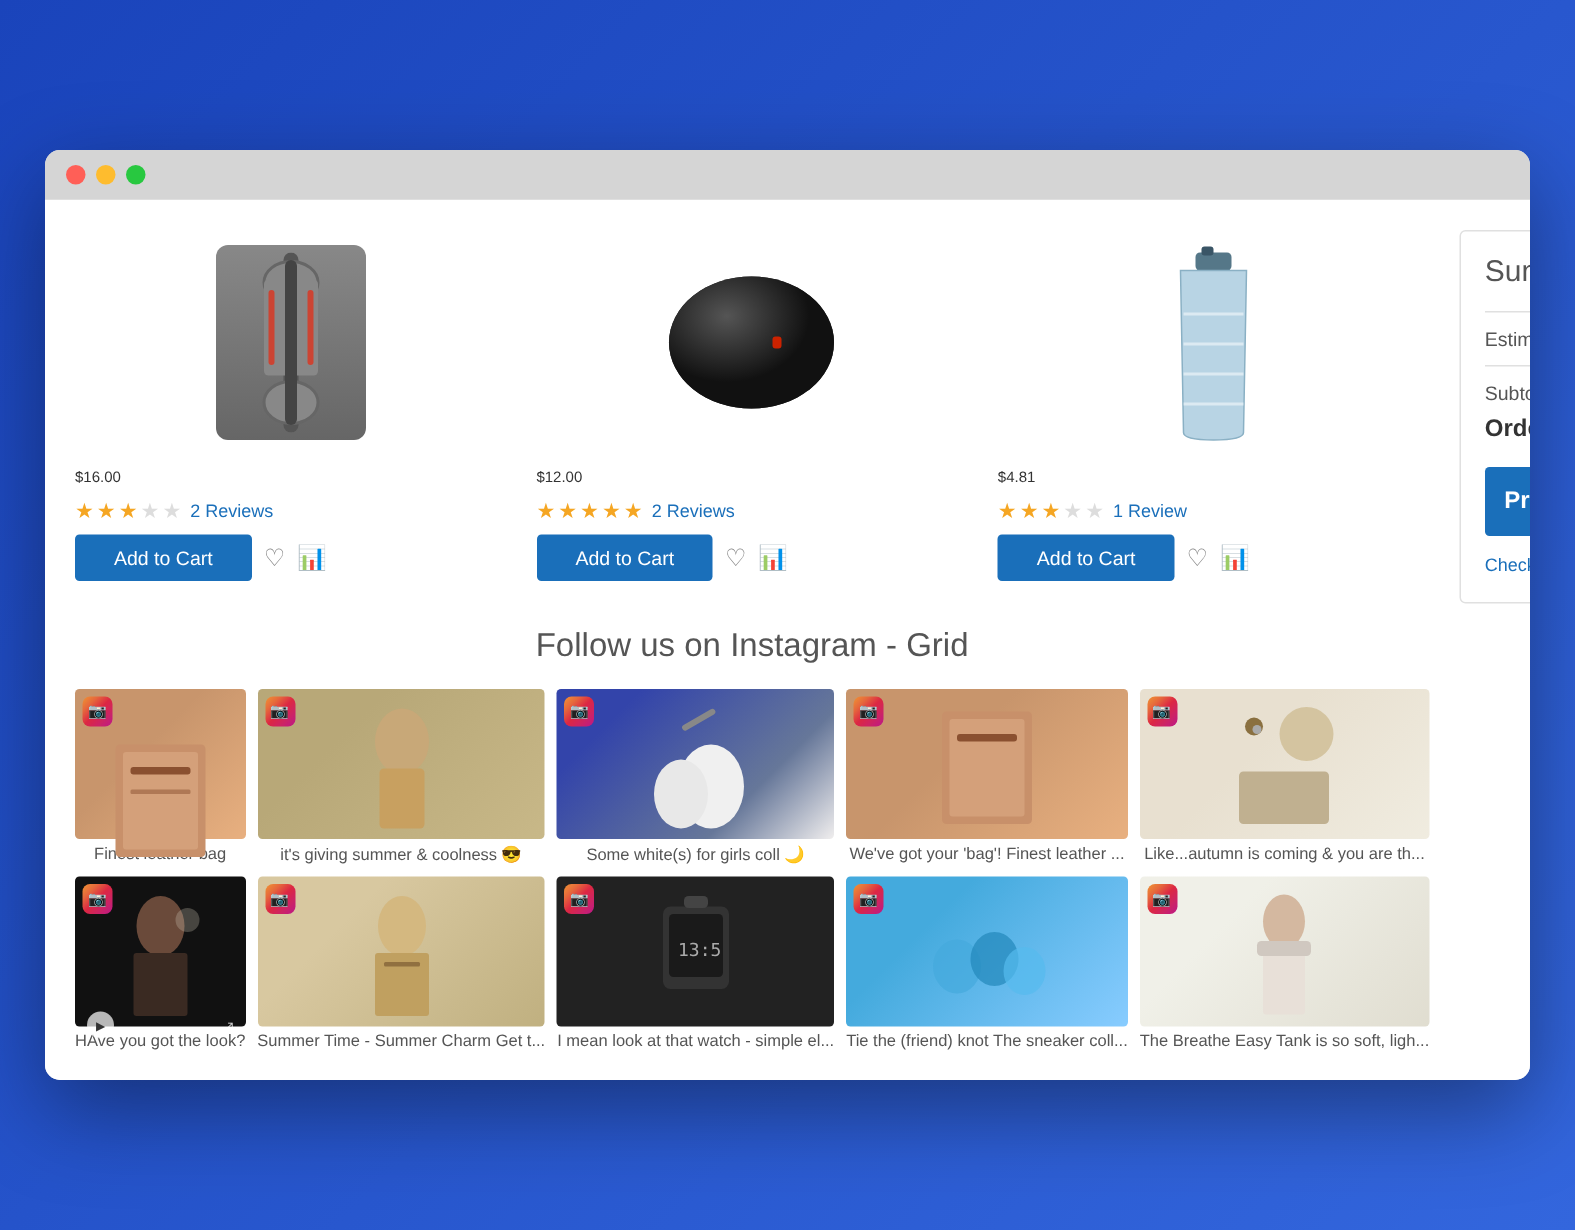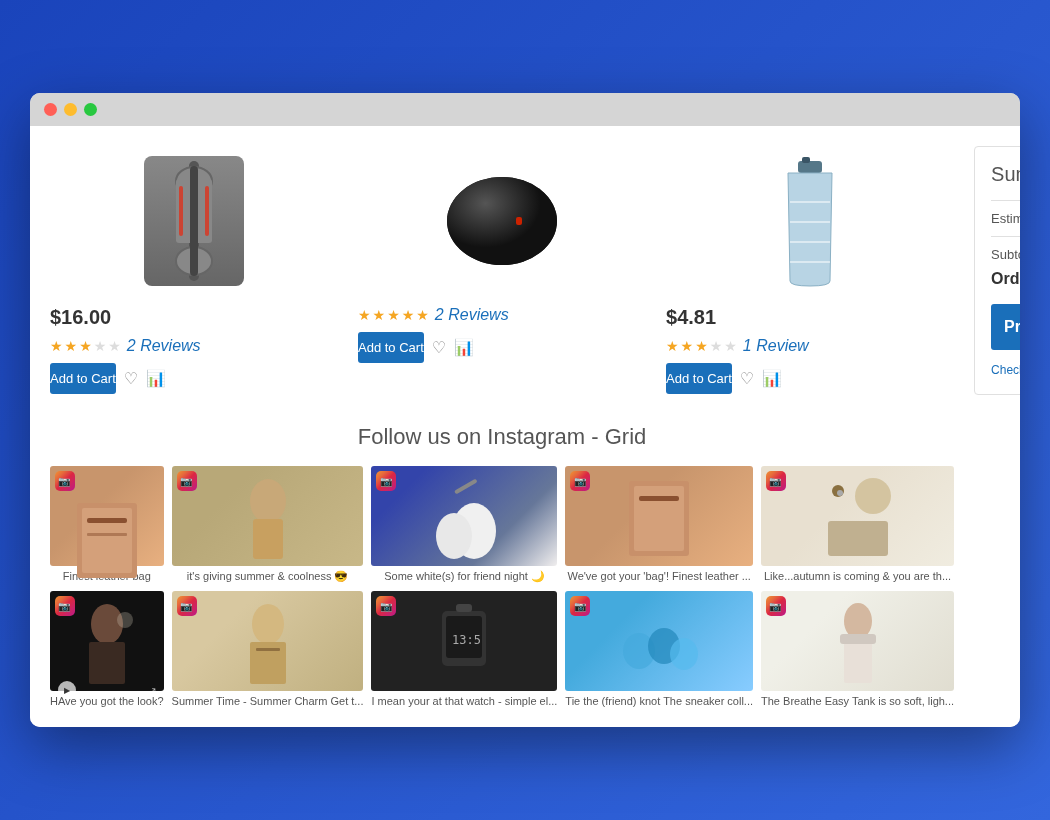--- a/index.html
+++ b/index.html
@@ -132,40 +132,40 @@
       background: #444;
       border-radius: 4px;
     }
     .product-name {
       font-size: 13px;
       color: #1a6fba;
       margin-bottom: 5px;
       line-height: 1.3;
     }
     .product-price {
-      font-size: 20px;
+      font-size: 10px;
       color: #333;
-      font-weight: 700;
+      font-weight: 400;
       margin-bottom: 8px;
     }
     .stars { display: flex; align-items: center; gap: 2px; margin-bottom: 8px; }
     .star { font-size: 14px; }
     .star.filled { color: #f5a623; }
     .star.empty { color: #ddd; }
-    .reviews-link { font-size: 16px; color: #1a6fba; margin-left: 4px; font-style: italic; }
+    .reviews-link { font-size: 12px; color: #1a6fba; margin-left: 4px; }
     .product-actions {
       display: flex;
       align-items: center;
       gap: 8px;
     }
     .add-to-cart-btn {
       background: #1a6fba;
       color: #fff;
       border: none;
-      padding: 8px 0;
+      padding: 8px 26px;
       font-size: 13px;
       border-radius: 3px;
       cursor: pointer;
       font-weight: 500;
     }
     .action-icon {
       font-size: 16px;
       color: #888;
       cursor: pointer;
     }
@@ -296,20 +296,21 @@
                   <defs>
                     <radialGradient id="ballGrad" cx="35%" cy="30%">
                       <stop offset="0%" stop-color="#555"></stop>
                       <stop offset="100%" stop-color="#111"></stop>
                     </radialGradient>
                   </defs>
                   <rect x="74" y="46" width="6" height="8" rx="2" fill="#cc2200"></rect>
                 </svg>
               </div>
             </div>
+            <div class="product-price">$12.00</div>
             <div class="stars">
               <span class="star filled">★</span>
               <span class="star filled">★</span>
               <span class="star filled">★</span>
               <span class="star filled">★</span>
               <span class="star filled">★</span>
               <span class="reviews-link">2 Reviews</span>
             </div>
             <div class="product-actions">
               <button class="add-to-cart-btn">Add to Cart</button>
@@ -380,21 +381,21 @@
 
             <div class="instagram-item">
               <div class="instagram-img ig-bg-3" style="display:flex;align-items:center;justify-content:center;">
                 <svg width="80" height="90" viewBox="0 0 80 90">
                   <ellipse cx="50" cy="60" rx="22" ry="28" fill="#f0f0f0"></ellipse>
                   <ellipse cx="30" cy="65" rx="18" ry="23" fill="#e8e8e8"></ellipse>
                   <rect x="30" y="20" width="25" height="4" rx="2" fill="#888" transform="rotate(-30 30 20)"></rect>
                 </svg>
               </div>
               <div class="ig-icon">📷</div>
-              <div class="ig-caption">Some white(s) for friend night 🌙</div>
+              <div class="ig-caption">Some white(s) for girls coll 🌙</div>
             </div>
 
             <div class="instagram-item">
               <div class="instagram-img ig-bg-4" style="display:flex;align-items:center;justify-content:center;">
                 <svg width="70" height="90" viewBox="0 0 70 90">
                   <rect x="5" y="10" width="60" height="75" rx="3" fill="#c8906a"></rect>
                   <rect x="10" y="15" width="50" height="65" rx="2" fill="#d4a07a"></rect>
                   <rect x="15" y="25" width="40" height="5" rx="2" fill="#8a5030"></rect>
                 </svg>
               </div>
@@ -444,21 +445,21 @@
             <div class="instagram-item">
               <div class="instagram-img ig-bg-8" style="display:flex;align-items:center;justify-content:center;">
                 <svg width="60" height="90" viewBox="0 0 60 90">
                   <rect x="8" y="15" width="44" height="55" rx="5" fill="#333"></rect>
                   <rect x="12" y="20" width="36" height="42" rx="3" fill="#1a1a1a"></rect>
                   <text x="18" y="48" font-family="monospace" font-size="12" fill="#aaa">13:5</text>
                   <rect x="22" y="8" width="16" height="8" rx="3" fill="#444"></rect>
                 </svg>
               </div>
               <div class="ig-row2-icon">📷</div>
-              <div class="ig-caption">I mean your at that watch - simple el...</div>
+              <div class="ig-caption">I mean look at that watch - simple el...</div>
             </div>
 
             <div class="instagram-item">
               <div class="instagram-img ig-bg-9" style="display:flex;align-items:center;justify-content:center;">
                 <svg width="80" height="90" viewBox="0 0 80 90">
                   <ellipse cx="20" cy="55" rx="16" ry="18" fill="#44aadd" opacity="0.7"></ellipse>
                   <ellipse cx="45" cy="50" rx="16" ry="18" fill="#2288bb" opacity="0.7"></ellipse>
                   <ellipse cx="65" cy="58" rx="14" ry="16" fill="#55bbee" opacity="0.7"></ellipse>
                 </svg>
               </div>

